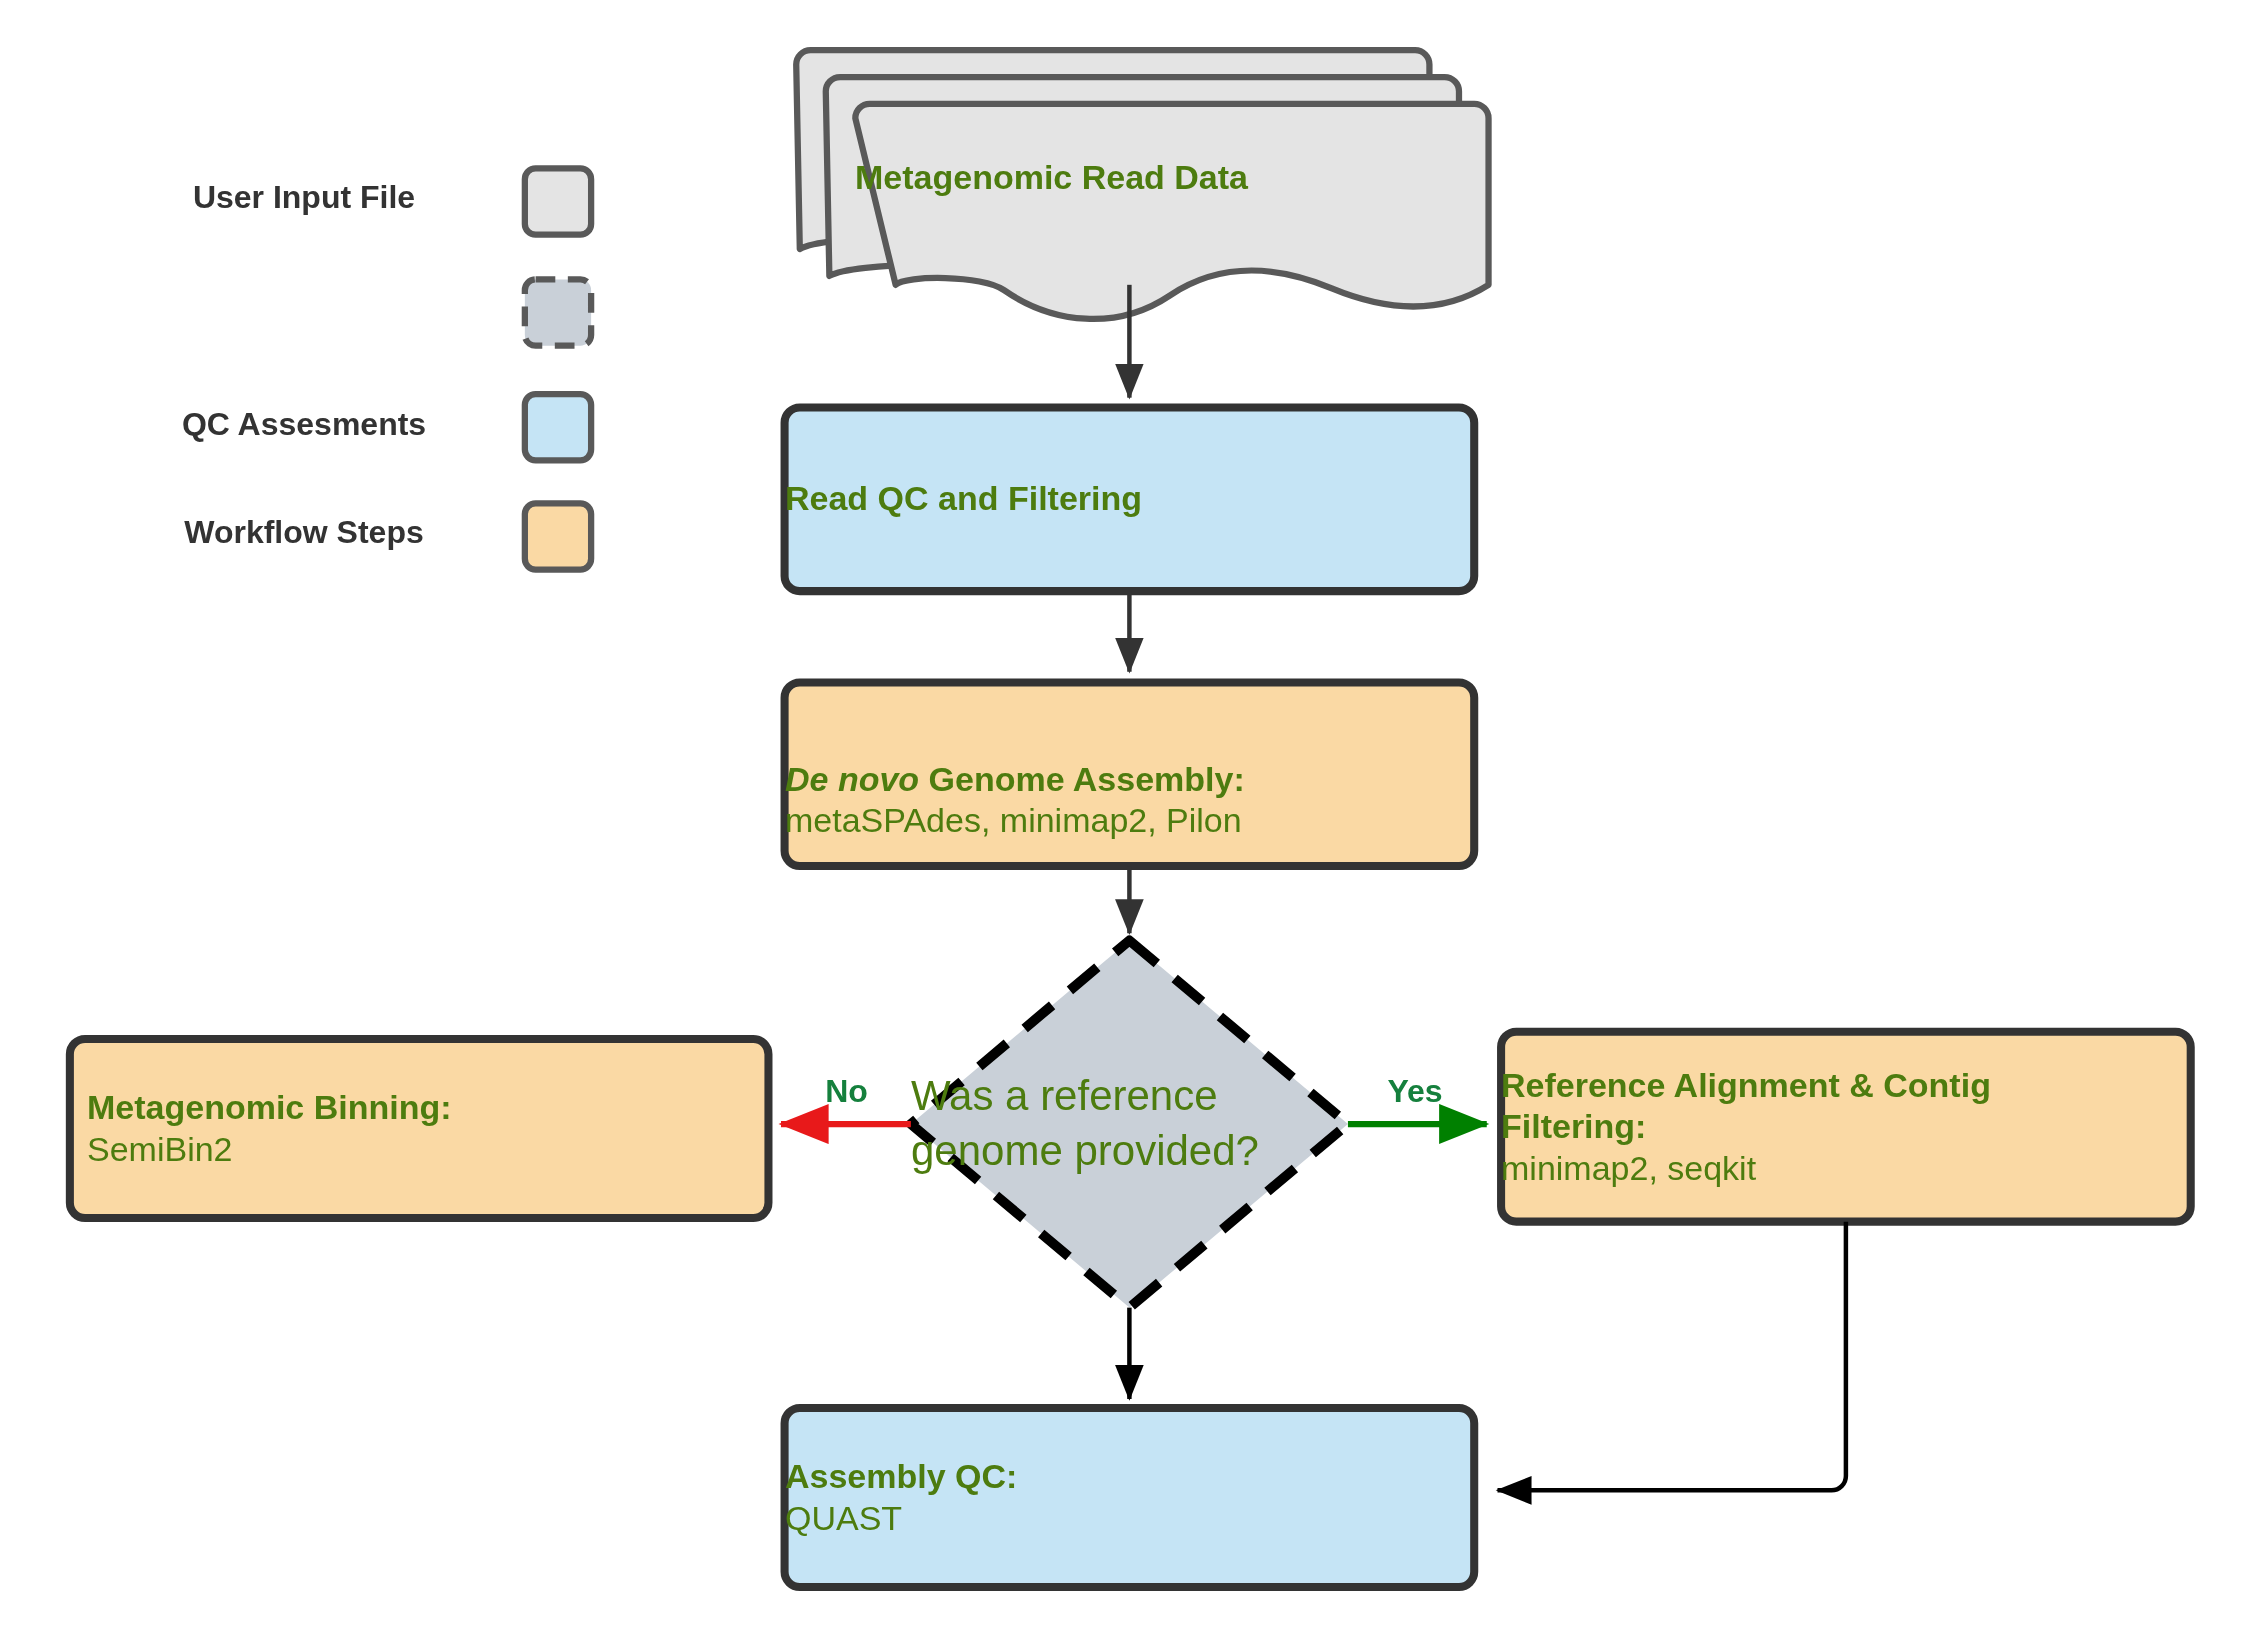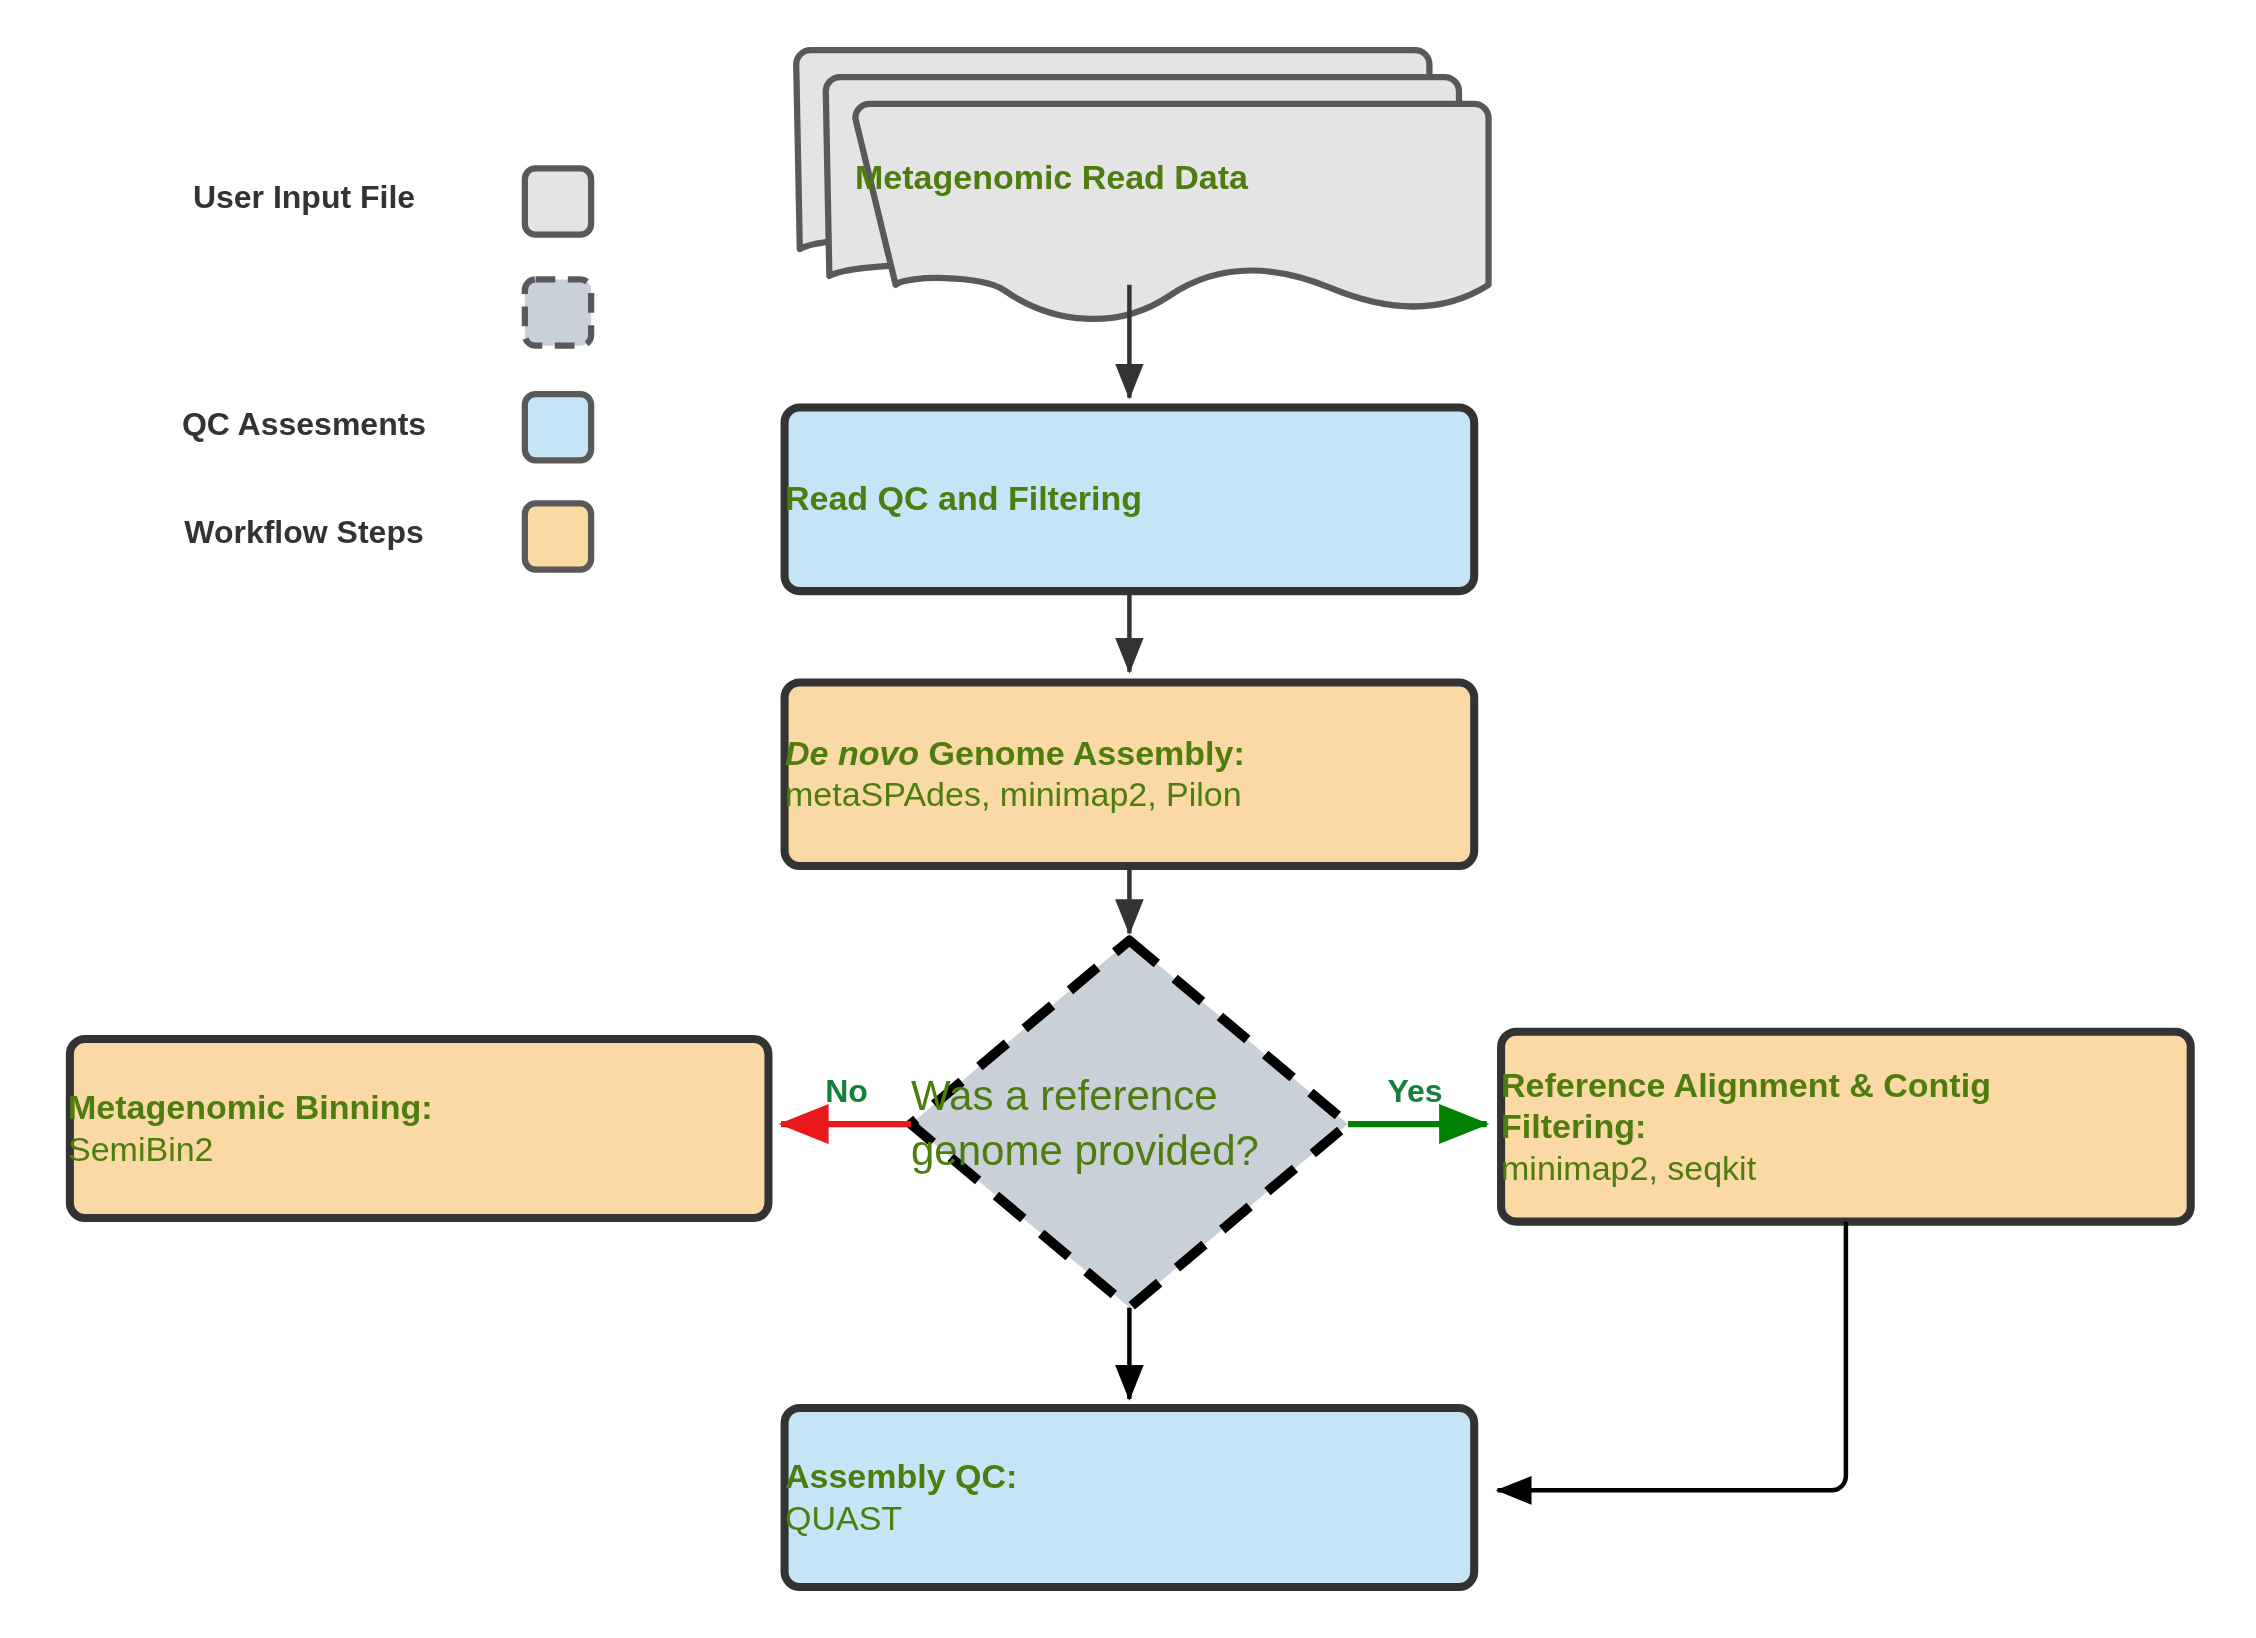--- a/index.html
+++ b/index.html
@@ -106,33 +106,33 @@
   <div class="legend-label" style="left:116px;top:514px;width:376px;">Workflow Steps</div>
 
   <div class="node-text" style="left:855px;top:142px;width:636px;height:72px;">
     <div class="t-bold">Metagenomic Read Data</div>
   </div>
 
   <div class="node-text" style="left:785px;top:407px;width:690px;height:184px;">
     <div class="t-bold">Read QC and Filtering</div>
   </div>
 
-  <div class="node-text" style="left:785px;top:682px;width:690px;height:184px;">
+  <div class="node-text" style="left:785px;top:708px;width:690px;height:184px;">
     <div class="t-bold">
       <span class="t-italic">De novo</span><span> Genome Assembly:</span>
     </div>
     <div class="t-reg">metaSPAdes, minimap2, Pilon</div>
   </div>
 
   <div class="node-text" style="left:911px;top:1030px;width:437px;height:188px;">
     <div class="t-q">Was a reference</div>
     <div class="t-q">genome provided?</div>
   </div>
 
-  <div class="node-text" style="left:68px;top:1039px;width:699px;height:179px;">
+  <div class="node-text" style="left:87px;top:1039px;width:699px;height:179px;">
     <div class="t-bold">Metagenomic Binning:</div>
     <div class="t-reg">SemiBin2</div>
   </div>
 
   <div class="node-text" style="left:1501px;top:1032px;width:690px;height:190px;">
     <div class="t-bold">Reference Alignment &amp; Contig</div>
     <div class="t-bold">Filtering:</div>
     <div class="t-reg">minimap2, seqkit</div>
   </div>
 

